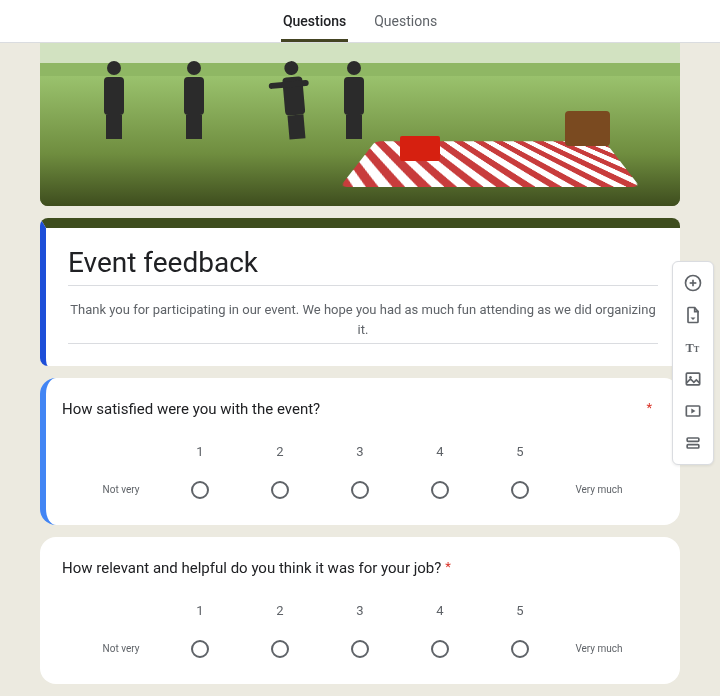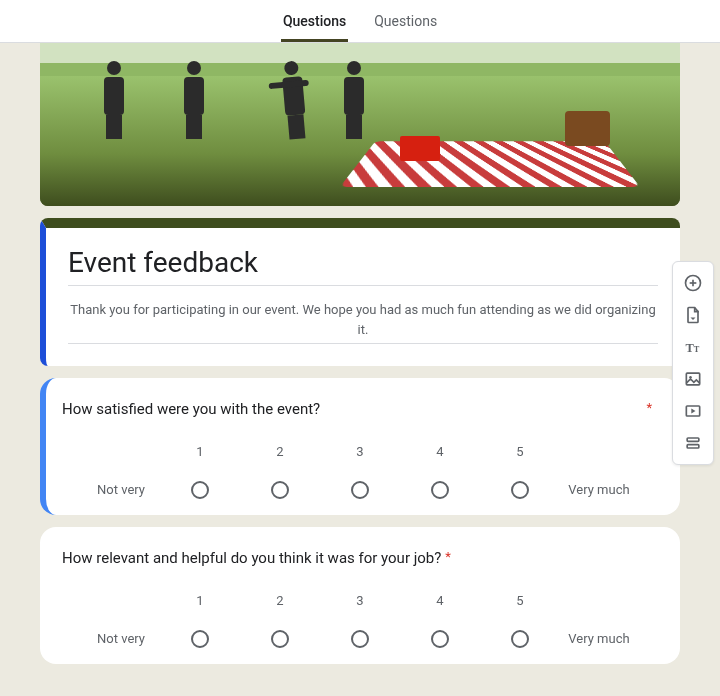--- a/index.html
+++ b/index.html
@@ -97,32 +97,32 @@
     line-height: 1.5;
     text-align: center;
   }
   .form-desc p { padding: 4px 0; border-bottom: 1px dotted #dadce0; }
   .form-desc p:last-child { border-bottom: 1px solid #dadce0; }
 
   .question-card {
     margin-top: 12px;
     background:#fff;
     border-radius:16px;
-    padding: 22px 22px 16px;
+    padding: 22px 22px 26px;
     position:relative;
   }
   .question-card.selected { border-left: 6px solid #4285f4; padding-left:16px; }
   .q-title { font-size:15px; color:#202124; display:flex; align-items:start; }
   .req-star { color:#d93025; margin-left:4px; font-size:13px; }
   .req-star.float { position:absolute; right:28px; top:22px; }
   .scale {
     display:flex; align-items:center; justify-content:space-between;
     margin-top: 26px; padding: 0 20px;
   }
-  .scale-label { font-size:13px; color:#5f6368; width:78px; text-align:center;margin-top:36px; }
+  .scale-label { font-size:10px; color:#5f6368; width:78px; text-align:center;margin-top:36px; }
   .scale-col { display:flex; flex-direction:column; align-items:center; gap:22px; flex:1; }
   .scale-num { font-size:13px; color:#5f6368; }
   .radio {
     width:18px; height:18px; border:2px solid #5f6368; border-radius:50%; background:#fff;
   }
 
   .side-toolbar {
     position:absolute;
     right: 6px;
     top: 218px;

